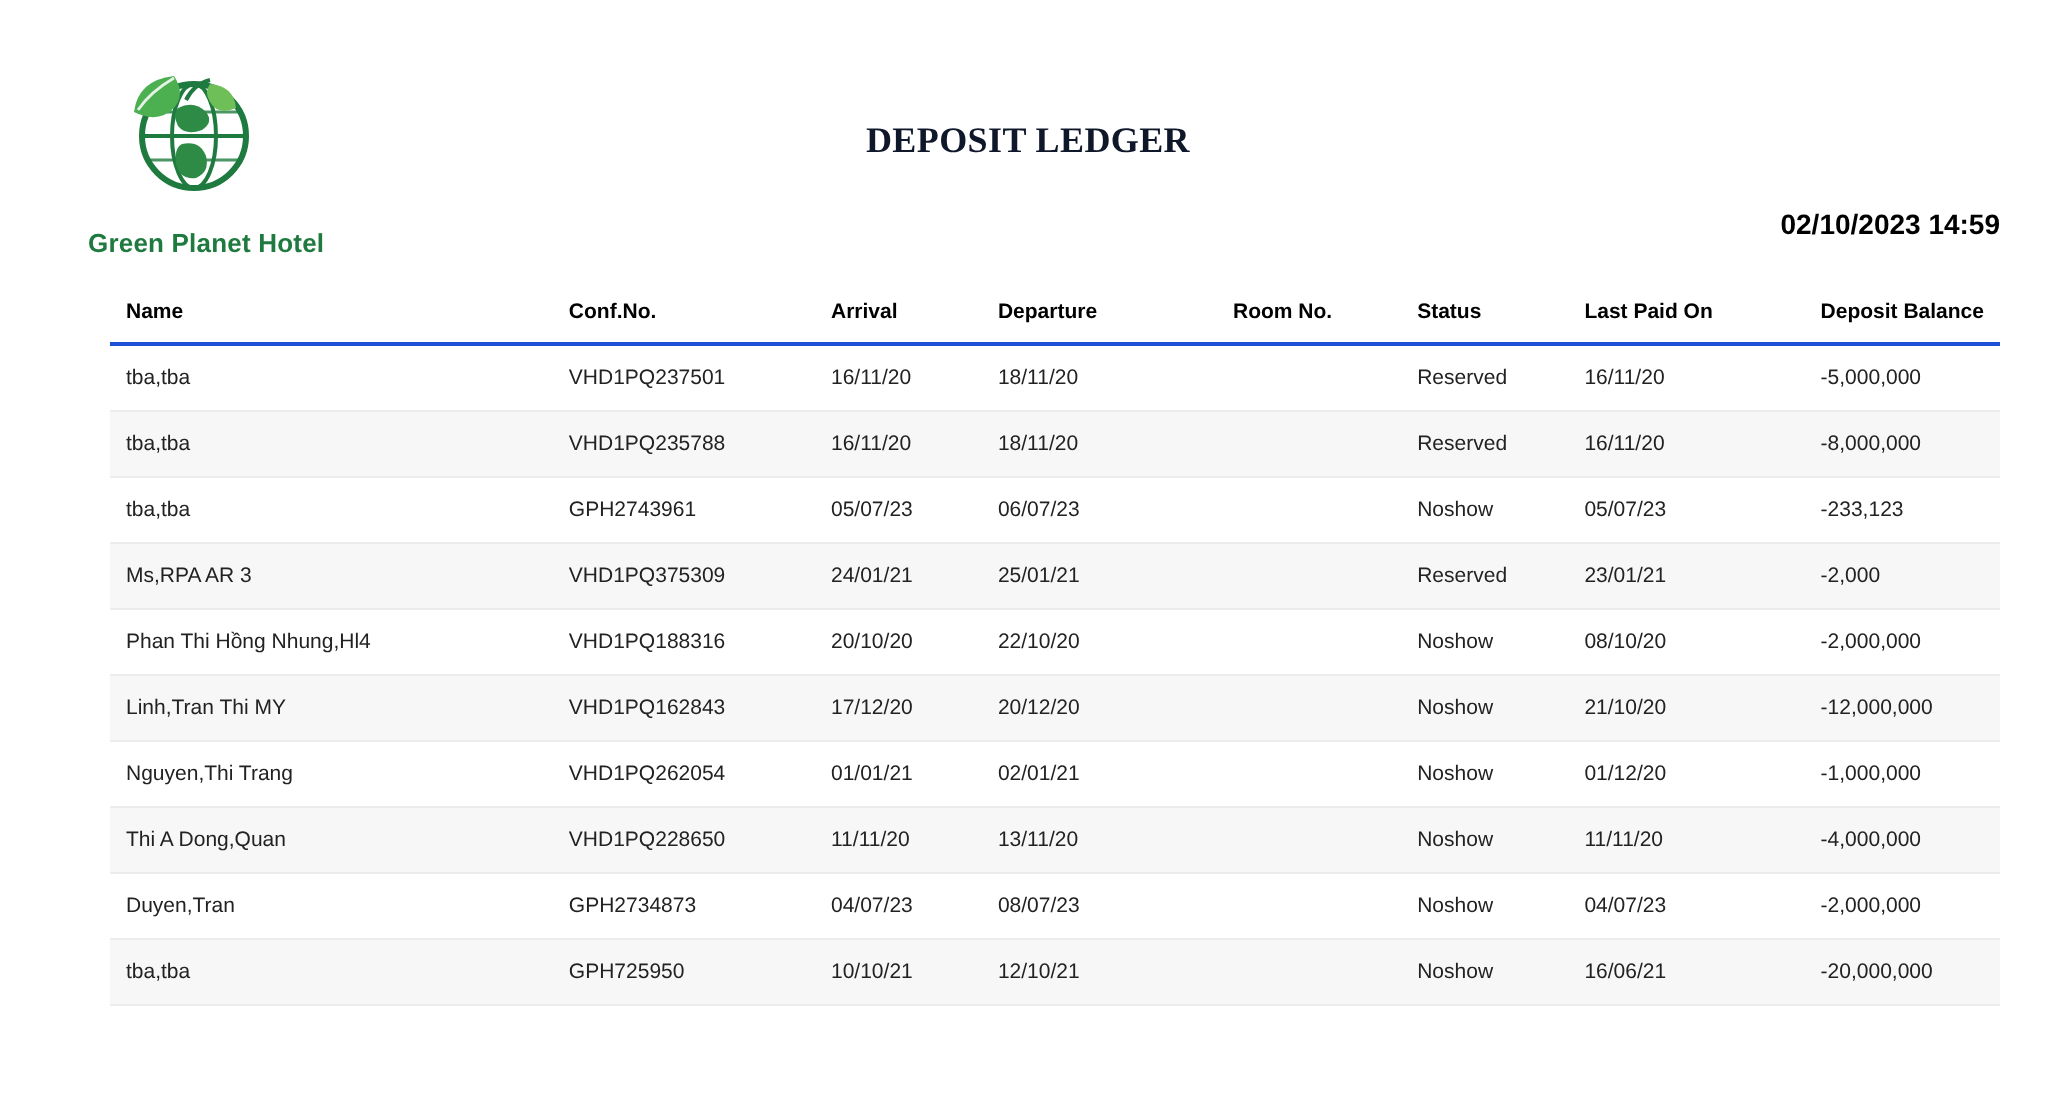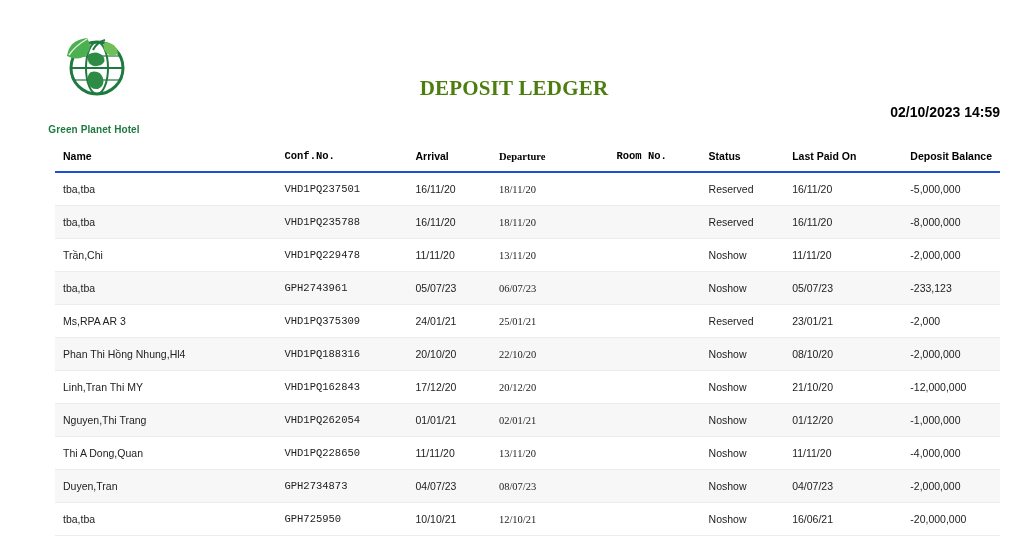--- a/index.html
+++ b/index.html
@@ -33,38 +33,38 @@
     width: 100px;
     text-align: center;
   }
   .logo-wrap {
     width: 82px;
     height: 76px;
     margin: 0 auto;
     position: relative;
   }
   .brand-name {
-    margin-top: 22px;
-    font-size: 10px;
+    margin-top: 12px;
+    font-size: 13px;
     font-weight: bold;
     color: #1f7a3f;
     letter-spacing: .1px;
     white-space: nowrap;
   }
   .doc-title {
     position: absolute;
     left: 0;
     right: 0;
-    top: 76px;
+    top: 60px;
     text-align: center;
     font-family: "Liberation Serif", serif;
     font-weight: bold;
-    font-size: 21px;
+    font-size: 18px;
     letter-spacing: .2px;
-    color: #4d7c0f;
+    color: #0f172a;
   }
   .timestamp {
     position: absolute;
     right: 28px;
     top: 104px;
     font-size: 14px;
     font-weight: bold;
     color: #000;
   }
 
@@ -92,24 +92,24 @@
   table.ledger tbody td {
     padding: 10px 0 10px 0;
     color: #222;
     border-bottom: 1px solid #ececec;
     white-space: nowrap;
   }
   table.ledger tbody tr:nth-child(even) {
     background: #f7f7f7;
   }
   .col-name      { width: 225px; padding-left: 8px !important; }
-  .col-conf      { width: 133px; font-family: Liberation Mono, monospace; }
+  .col-conf      { width: 133px; }
   .col-arrival   { width: 85px; }
-  .col-departure { width: 120px; font-family: Liberation Serif, serif; }
-  .col-room      { width: 75px; text-align: right; padding-right: 18px !important; font-family: Liberation Mono, monospace; }
+  .col-departure { width: 120px; }
+  .col-room      { width: 75px; text-align: right; padding-right: 18px !important; }
   .col-status    { width: 85px; margin-left: 28px; }
   .col-paid      { width: 120px; }
   .col-balance   { text-align: left; padding-right: 8px !important; }
 </style>
 </head>
 <body>
 
 <div class="page">
 
   <div class="header">
@@ -172,30 +172,20 @@
             <td class="col-name">tba,tba</td>
             <td class="col-conf">VHD1PQ235788</td>
             <td class="col-arrival">16/11/20</td>
             <td class="col-departure">18/11/20</td>
             <td class="col-room"></td>
             <td class="col-status">Reserved</td>
             <td class="col-paid">16/11/20</td>
             <td class="col-balance">-8,000,000</td>
           </tr>
           <tr>
-            <td class="col-name">Trần,Chi</td>
-            <td class="col-conf">VHD1PQ229478</td>
-            <td class="col-arrival">11/11/20</td>
-            <td class="col-departure">13/11/20</td>
-            <td class="col-room"></td>
-            <td class="col-status">Noshow</td>
-            <td class="col-paid">11/11/20</td>
-            <td class="col-balance">-2,000,000</td>
-          </tr>
-          <tr>
             <td class="col-name">tba,tba</td>
             <td class="col-conf">GPH2743961</td>
             <td class="col-arrival">05/07/23</td>
             <td class="col-departure">06/07/23</td>
             <td class="col-room"></td>
             <td class="col-status">Noshow</td>
             <td class="col-paid">05/07/23</td>
             <td class="col-balance">-233,123</td>
           </tr>
           <tr>

